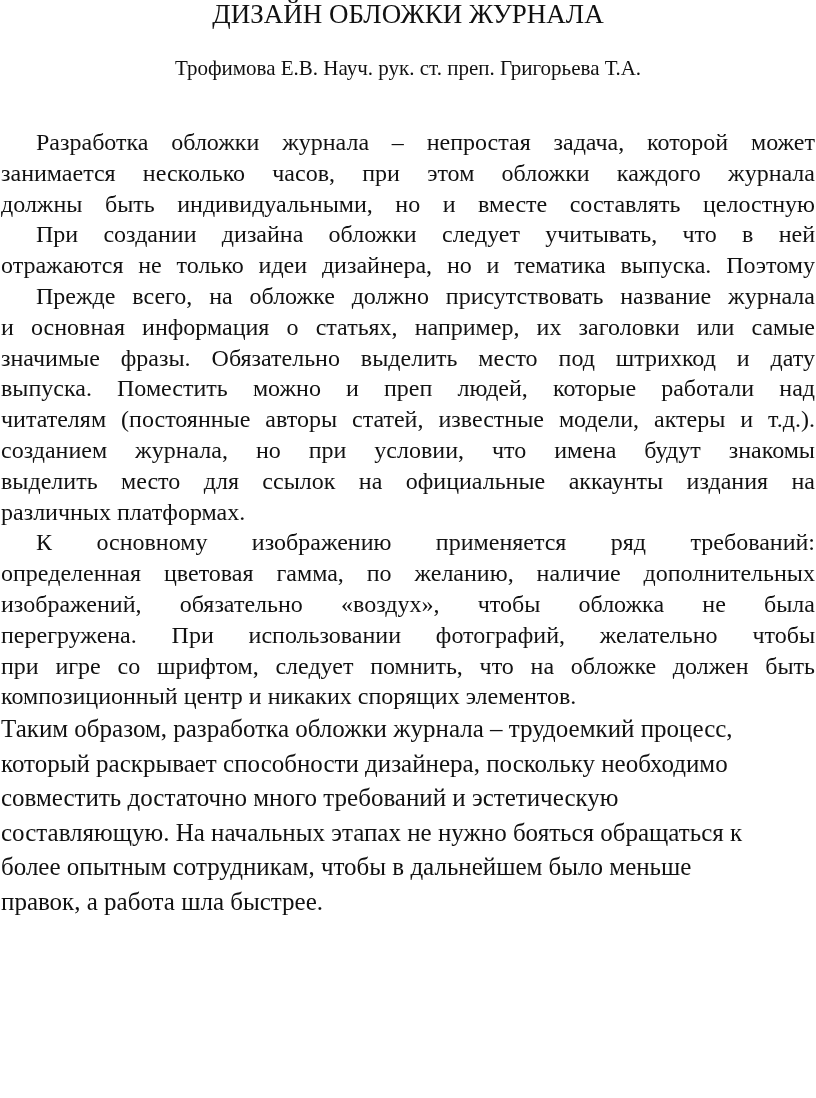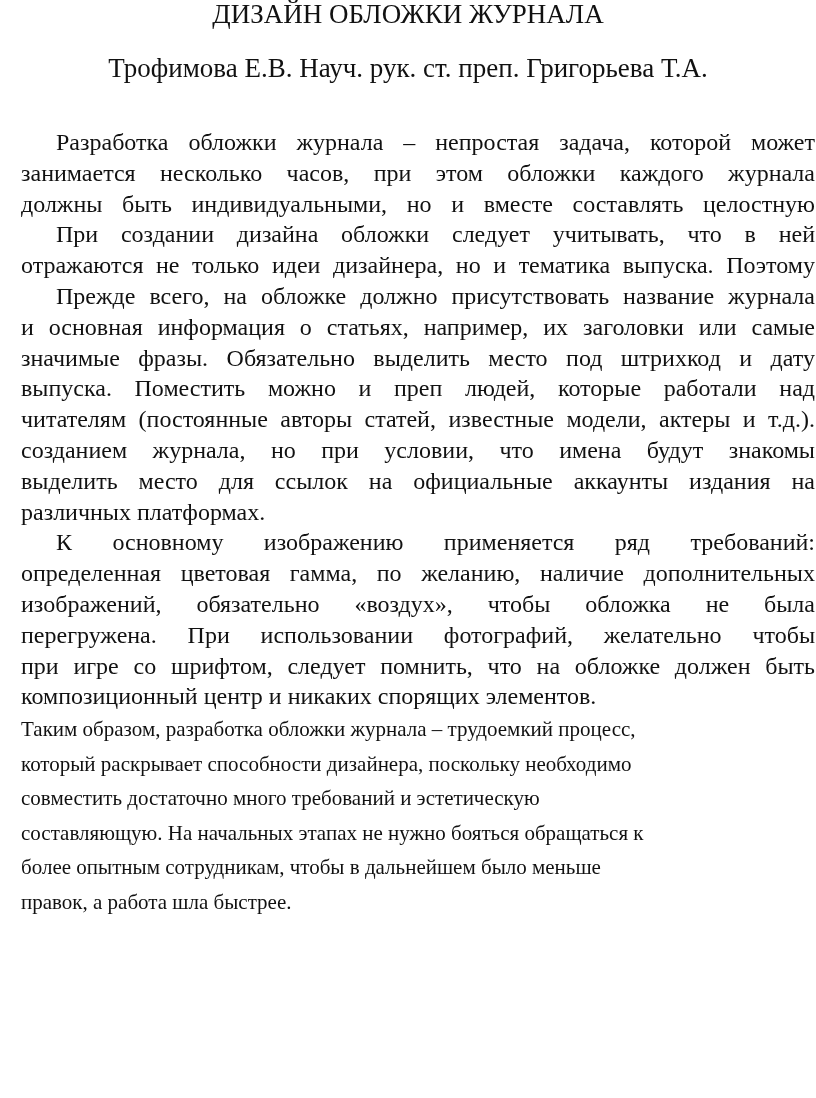--- a/index.html
+++ b/index.html
@@ -23,43 +23,43 @@
   }
   .doc-title {
     text-align: center;
     font-size: 27px;
     line-height: 32px;
     margin-top: -2px;
     white-space: nowrap;
   }
   .doc-byline {
     text-align: center;
-    font-size: 27px;
+    font-size: 21px;
     line-height: 31px;
     margin-top: 23px;
     white-space: nowrap;
   }
   .doc-body {
     margin-top: 43px;
   }
-  .paragraph { margin: 0; padding-left: 20px; }
+  .paragraph { margin: 0; }
   .line {
     font-size: 24px;
     line-height: 30.8px;
     white-space: normal;
   }
   .line.just {
     text-align: justify;
     text-align-last: justify;
   }
   .line.indent {
     text-indent: 35px;
   }
   .paragraph.wide .line {
-    font-size: 21px;
+    font-size: 25px;
     line-height: 34.5px;
   }
 </style>
 </head>
 <body>
 
 <div class="page">
   <div class="doc-title">ДИЗАЙН ОБЛОЖКИ ЖУРНАЛА</div>
   <div class="doc-byline">Трофимова Е.В. Науч. рук. ст. преп. Григорьева Т.А.</div>
   <div class="doc-body">

